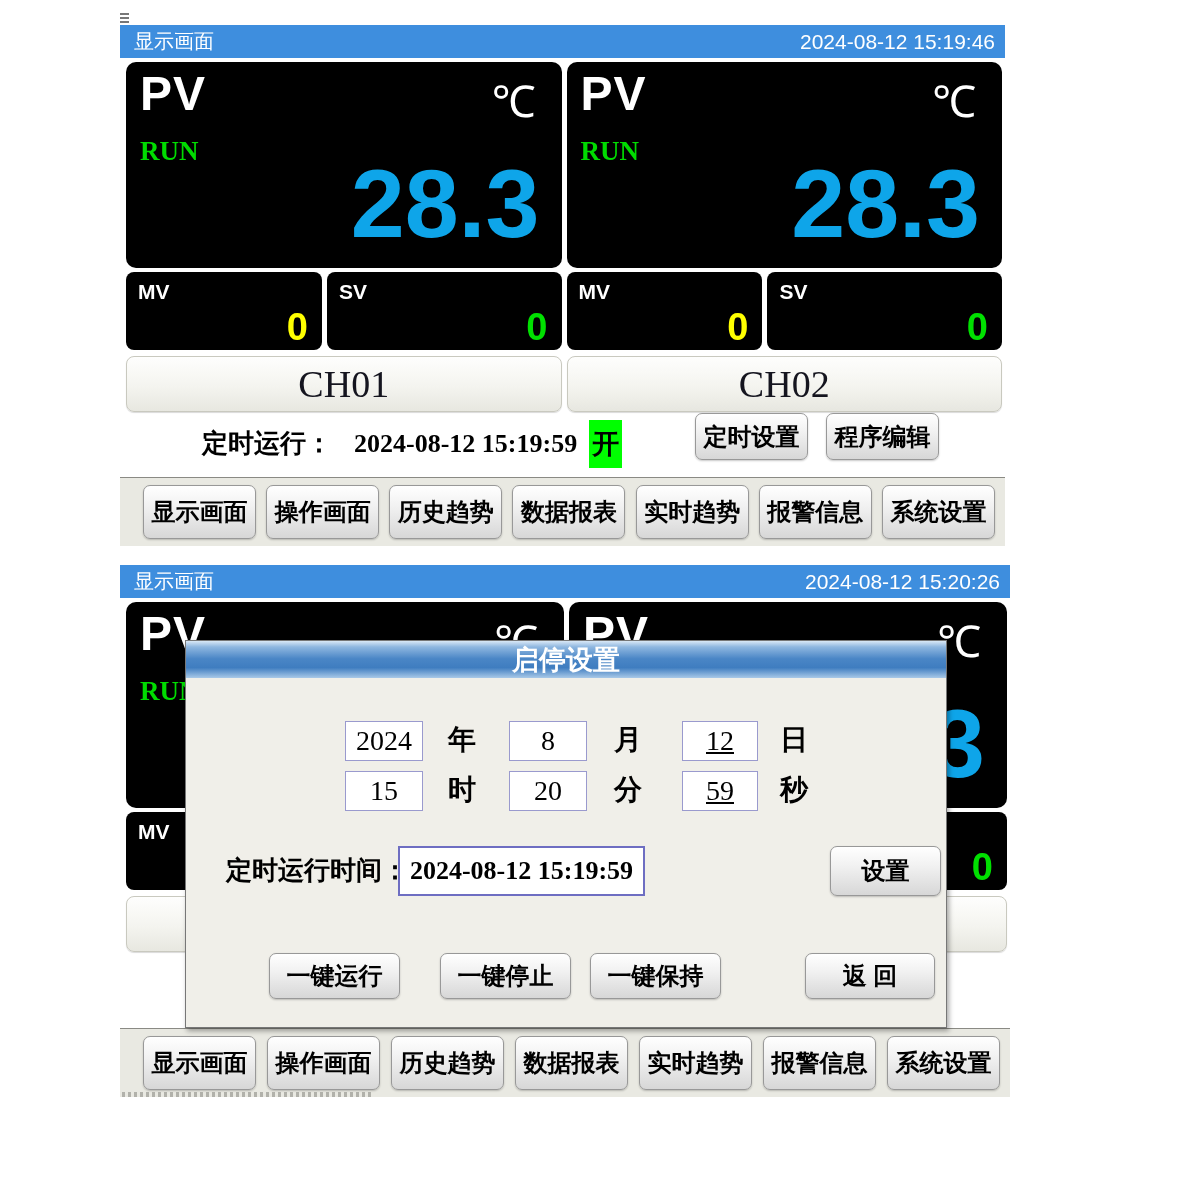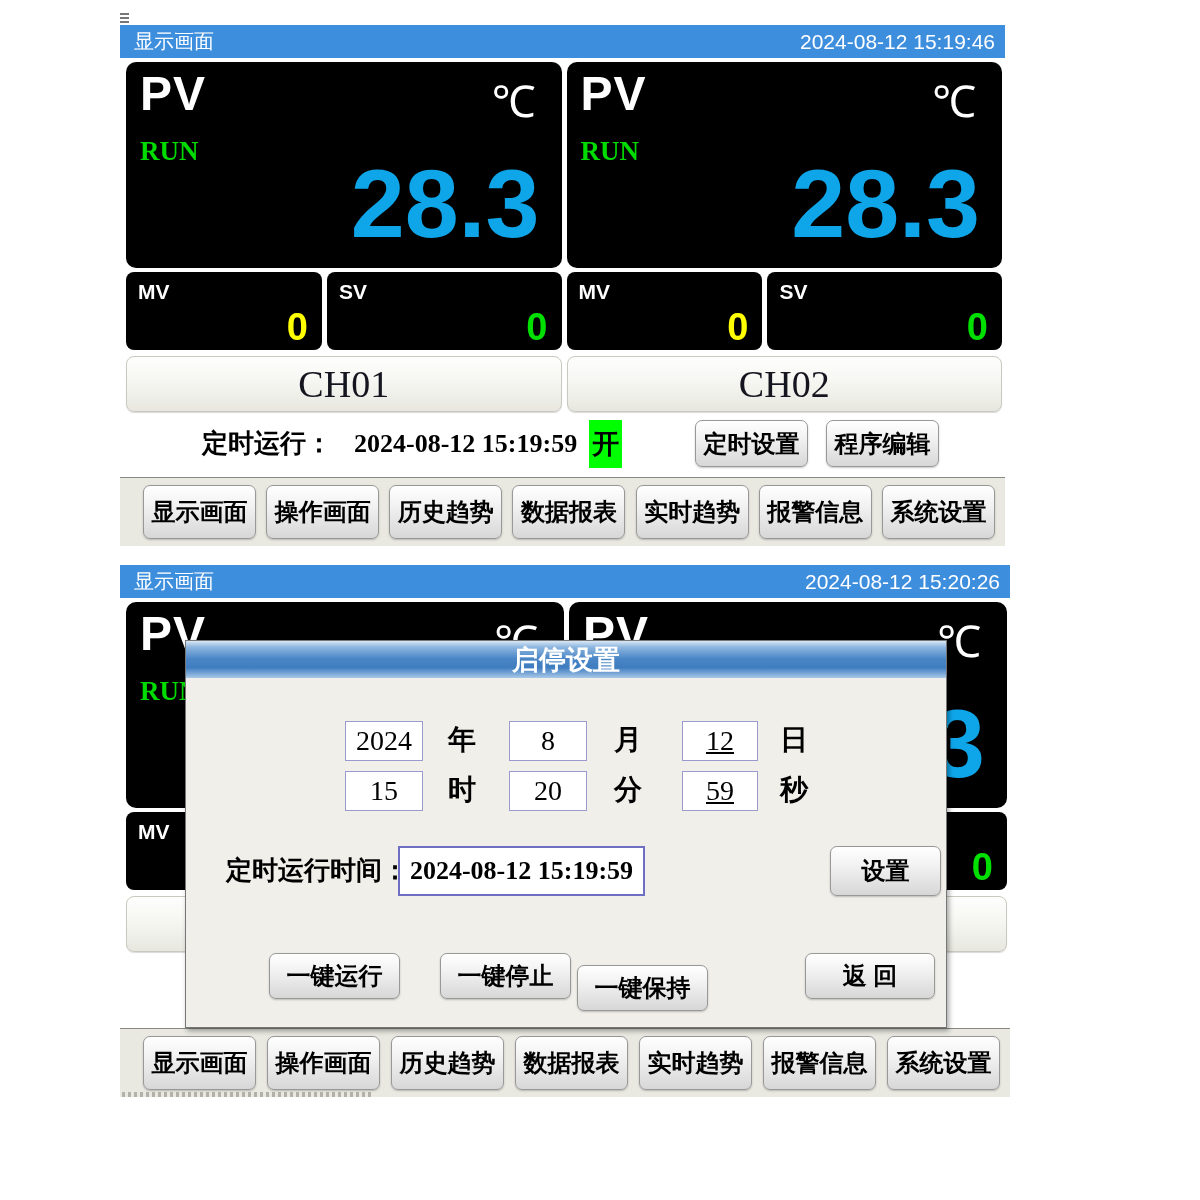--- a/index.html
+++ b/index.html
@@ -46,21 +46,21 @@
   .timer-info { position:absolute; left:82px; top:0; bottom:0; display:flex; align-items:center;
                 font-family:"Liberation Serif",serif; font-weight:bold; font-size:26px; color:#000; }
   .timer-date { margin-left:22px; }
   .on-box { margin-left:12px; width:33px; height:48px; background:#00ff00; color:#000;
             display:flex; align-items:center; justify-content:center; font-size:27px; }
 
   .btn { background:linear-gradient(180deg,#ffffff 0%,#f1f1f1 40%,#d7d7d7 100%);
          border:1px solid #989898; border-radius:7px; color:#000; font-weight:bold;
          display:flex; align-items:center; justify-content:center;
          box-shadow:0 1px 2px rgba(0,0,0,.22); cursor:pointer; }
-  .tbtn { position:absolute; top:8px; height:45px; width:111px; font-size:24px; }
+  .tbtn { position:absolute; top:1px; height:45px; width:111px; font-size:24px; }
   .tbtn.b1 { left:575px; }
   .tbtn.b2 { left:706px; }
 
   .nav { position:absolute; left:0; right:0; bottom:0; height:68px; background:#e9e9e2;
          border-top:1px solid #8a8a84; display:flex; align-items:center;
          justify-content:space-between; padding:0 10px 0 23px; }
   .nav .btn { width:111px; height:52px; font-size:24px; }
 
   .dialog { position:absolute; left:65px; top:75px; width:760px; height:386px;
             background:#f0efe9; border:1px solid #777; box-shadow:2px 3px 5px rgba(0,0,0,.35); z-index:5; }
@@ -80,21 +80,21 @@
   .trt-label { position:absolute; left:40px; top:205px; height:48px; display:flex; align-items:center;
                font-family:"Liberation Serif",serif; font-weight:bold; font-size:26px; color:#000; }
   .trt-input { position:absolute; left:212px; top:205px; width:243px; height:46px; background:#fff;
                border:2px solid #6e6ec2; display:flex; align-items:center; justify-content:center;
                font-family:"Liberation Serif",serif; font-weight:bold; font-size:26px; color:#000; }
   .trt-btn1 { position:absolute; left:470px; top:205px; width:159px; height:48px; font-size:24px; }
   .trt-btn2 { position:absolute; left:644px; top:205px; width:109px; height:48px; font-size:24px; }
   .act { position:absolute; top:312px; height:44px; font-size:24px; }
   .a1 { left:83px;  width:129px; }
   .a2 { left:254px; width:129px; }
-  .a3 { left:391px; width:129px;margin-top:12px; }
+  .a3 { left:404px; width:129px; }
   .a4 { left:619px; width:128px; }
 
   .artifact-top { position:absolute; left:120px; top:13px; width:9px; height:17px; opacity:.8;
                   background:repeating-linear-gradient(180deg,#555 0 2px,transparent 2px 4px); }
   .artifact-bottom { position:absolute; left:122px; top:1092px; width:250px; height:5px; opacity:.7;
                      background:repeating-linear-gradient(90deg,#9a9a93 0 3px,transparent 3px 6px); }
 </style>
 </head>
 <body>
 

